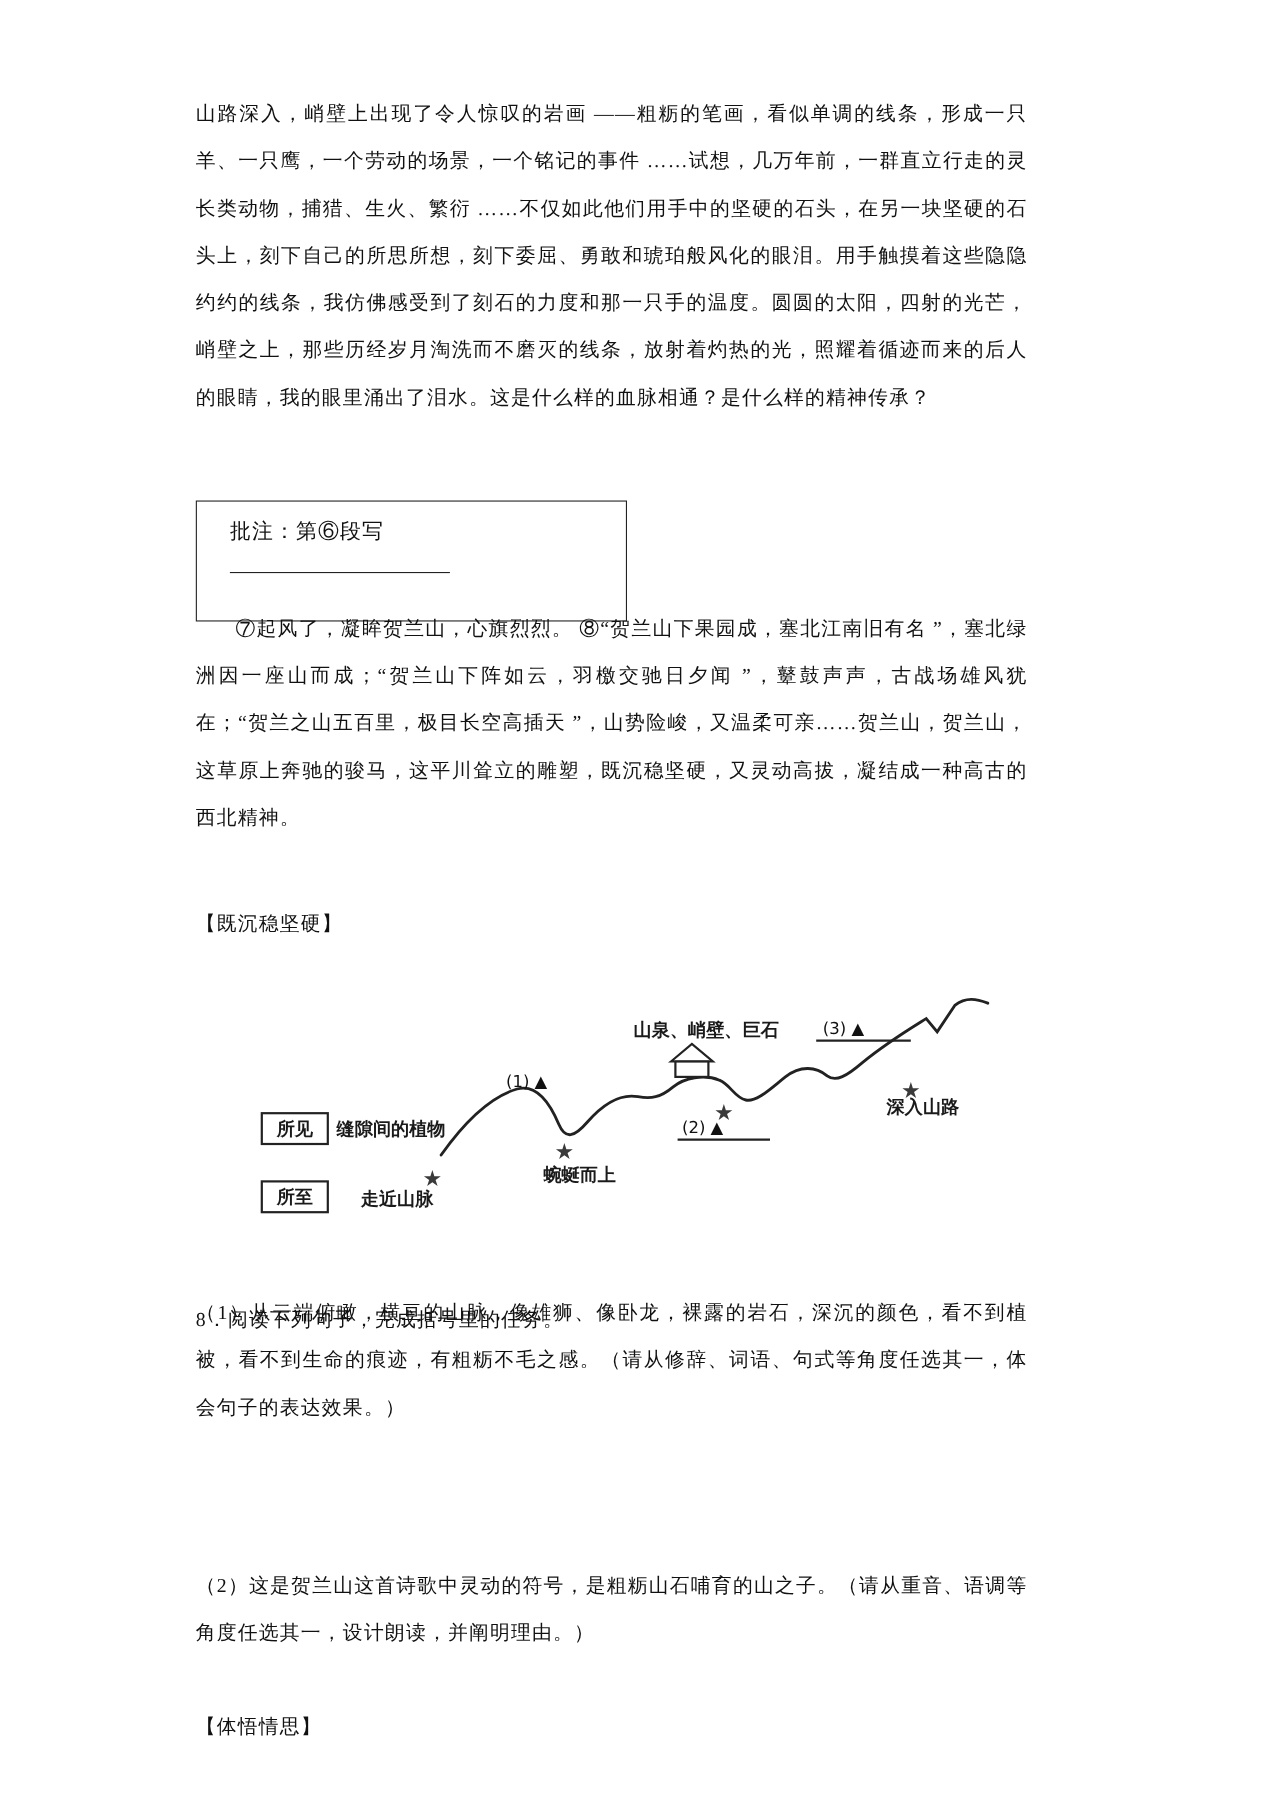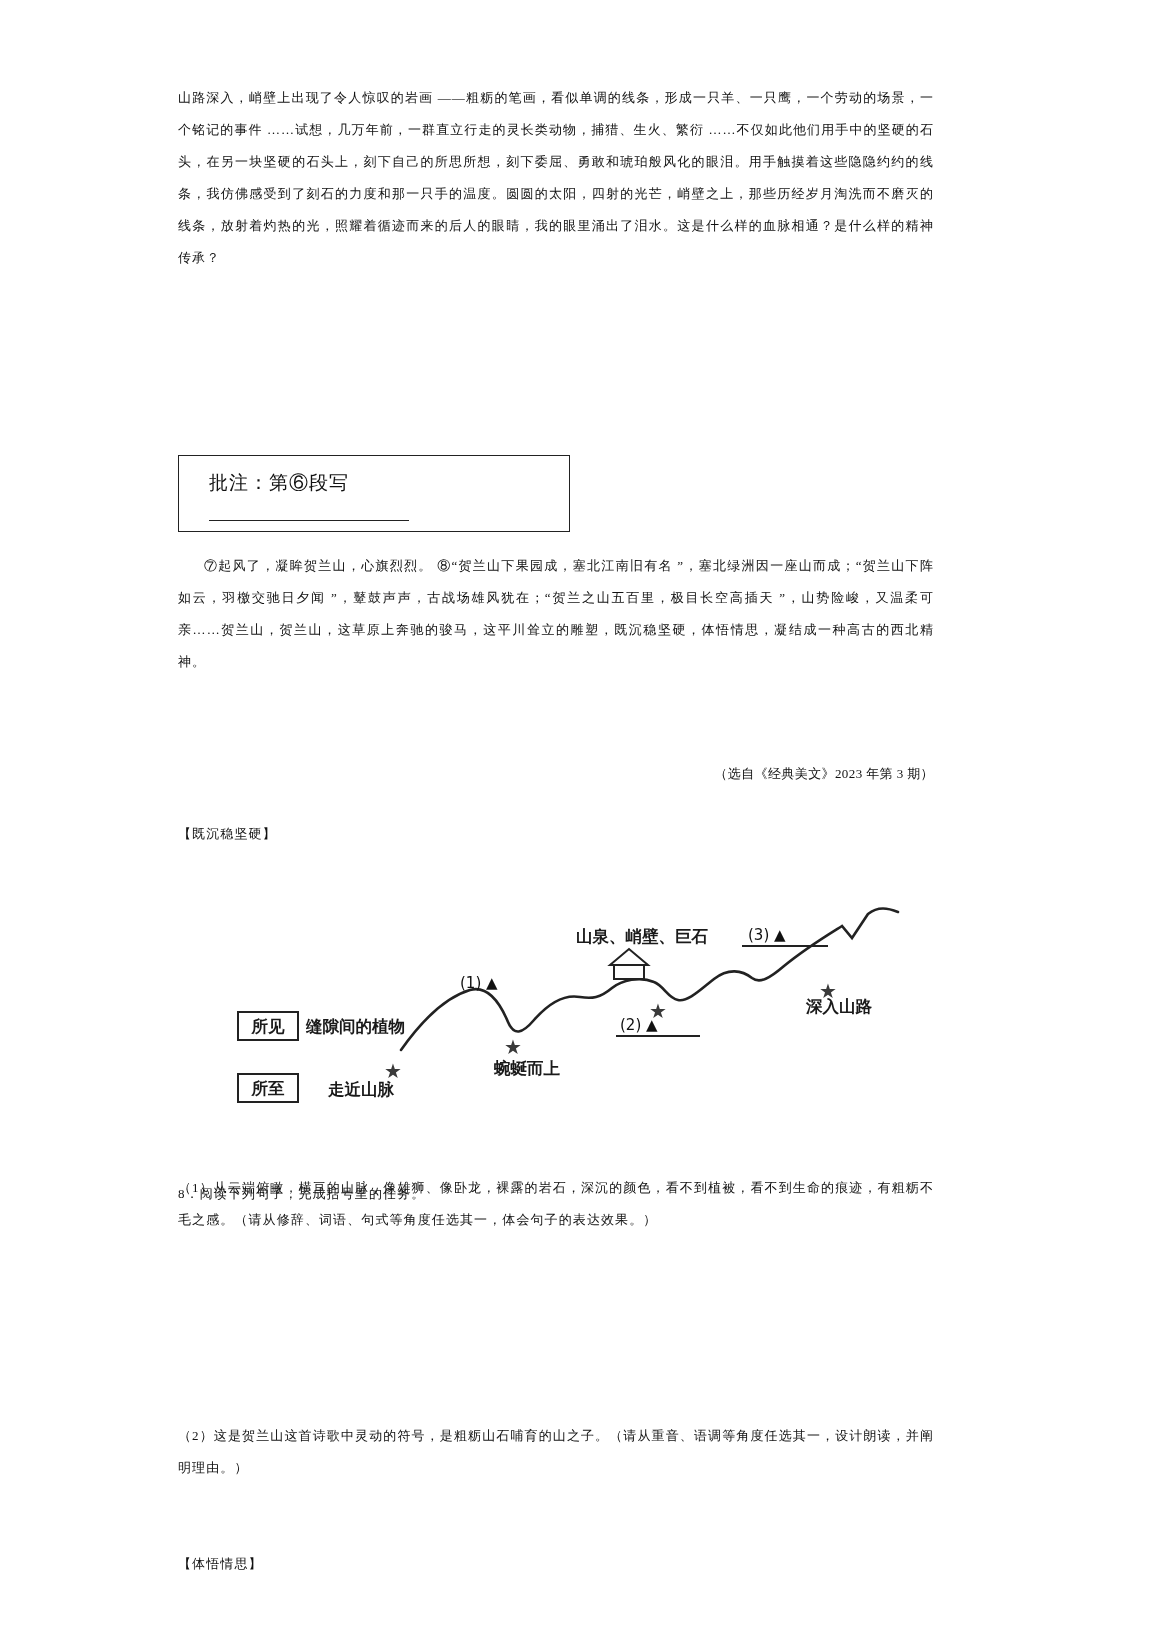--- a/index.html
+++ b/index.html
@@ -10,34 +10,34 @@
     height:1638px;
     background:#ffffff;
     font-family:"Liberation Serif","DejaVu Serif",serif;
     color:#111111;
     overflow:hidden;
   }
   .para {
     position:absolute;
     left:178px;
     width:756px;
-    font-size:13px;
-    line-height:32px;
+    font-size:18px;
+    line-height:43px;
     letter-spacing:1.1px;
     text-align:justify;
     text-justify:inter-character;
   }
   .para.indent { text-indent:2em; }
   .para.right { text-align:right; letter-spacing:0.4px; }
   .ann-box {
     position:absolute;
     left:178px;
     top:455px;
     width:392px;
-    height:77px;
+    height:110px;
     border:1.6px solid #222;
     background:#fff;
   }
   .ann-label {
     position:absolute;
     left:30px;
     top:14px;
     font-size:19px;
     letter-spacing:1px;
     white-space:nowrap;
@@ -86,23 +86,22 @@
 
 <div class="page">
 
   <p class="para" style="top:82px">山路深入，峭壁上出现了令人惊叹的岩画 ——粗粝的笔画，看似单调的线条，形成一只羊、一只鹰，一个劳动的场景，一个铭记的事件 ……试想，几万年前，一群直立行走的灵长类动物，捕猎、生火、繁衍 ……不仅如此他们用手中的坚硬的石头，在另一块坚硬的石头上，刻下自己的所思所想，刻下委屈、勇敢和琥珀般风化的眼泪。用手触摸着这些隐隐约约的线条，我仿佛感受到了刻石的力度和那一只手的温度。圆圆的太阳，四射的光芒，峭壁之上，那些历经岁月淘洗而不磨灭的线条，放射着灼热的光，照耀着循迹而来的后人的眼睛，我的眼里涌出了泪水。这是什么样的血脉相通？是什么样的精神传承？</p>
 
   <div class="ann-box">
     <span class="ann-label">批注：第⑥段写</span>
     <span class="ann-blank"></span>
   </div>
 
-  <p class="para indent" style="top:550px">⑦起风了，凝眸贺兰山，心旗烈烈。 ⑧“贺兰山下果园成，塞北江南旧有名 ”，塞北绿洲因一座山而成；“贺兰山下阵如云，羽檄交驰日夕闻 ”，鼙鼓声声，古战场雄风犹在；“贺兰之山五百里，极目长空高插天 ”，山势险峻，又温柔可亲……贺兰山，贺兰山，这草原上奔驰的骏马，这平川耸立的雕塑，既沉稳坚硬，体悟情思，凝结成一种高古的西北精神。</p>
+  <p class="para indent" style="top:550px">⑦起风了，凝眸贺兰山，心旗烈烈。 ⑧“贺兰山下果园成，塞北江南旧有名 ”，塞北绿洲因一座山而成；“贺兰山下阵如云，羽檄交驰日夕闻 ”，鼙鼓声声，古战场雄风犹在；“贺兰之山五百里，极目长空高插天 ”，山势险峻，又温柔可亲……贺兰山，贺兰山，这草原上奔驰的骏马，这平川耸立的雕塑，既沉稳坚硬，又灵动高拔，凝结成一种高古的西北精神。</p>
 
-  <p class="para right" style="top:758px">（选自《经典美文》2023 年第 3 期）</p>
 
   <p class="para" style="top:818px">【既沉稳坚硬】</p>
 
 
   <div class="diagram">
     <svg width="700" height="232" viewBox="0 0 700 232">
 
       <path d="M 193 152 C 210 128, 235 100, 262 92 C 280 87, 292 105, 300 124
                C 306 138, 314 136, 326 122 C 340 106, 356 96, 372 99
                C 384 101, 392 100, 404 90 C 414 82, 432 78, 446 84

